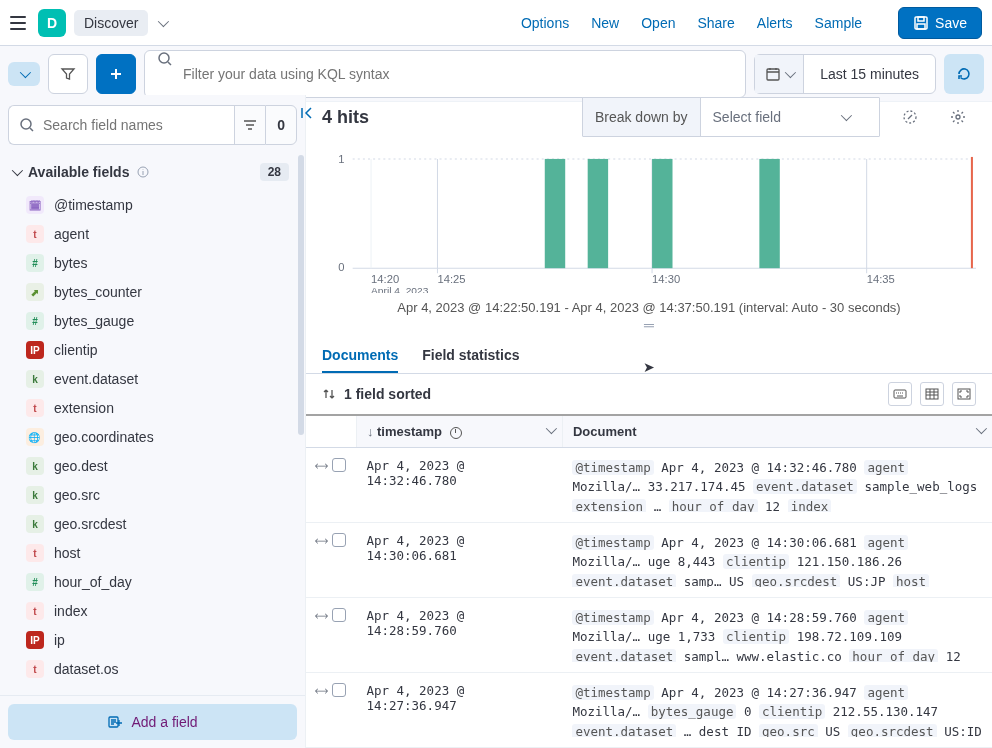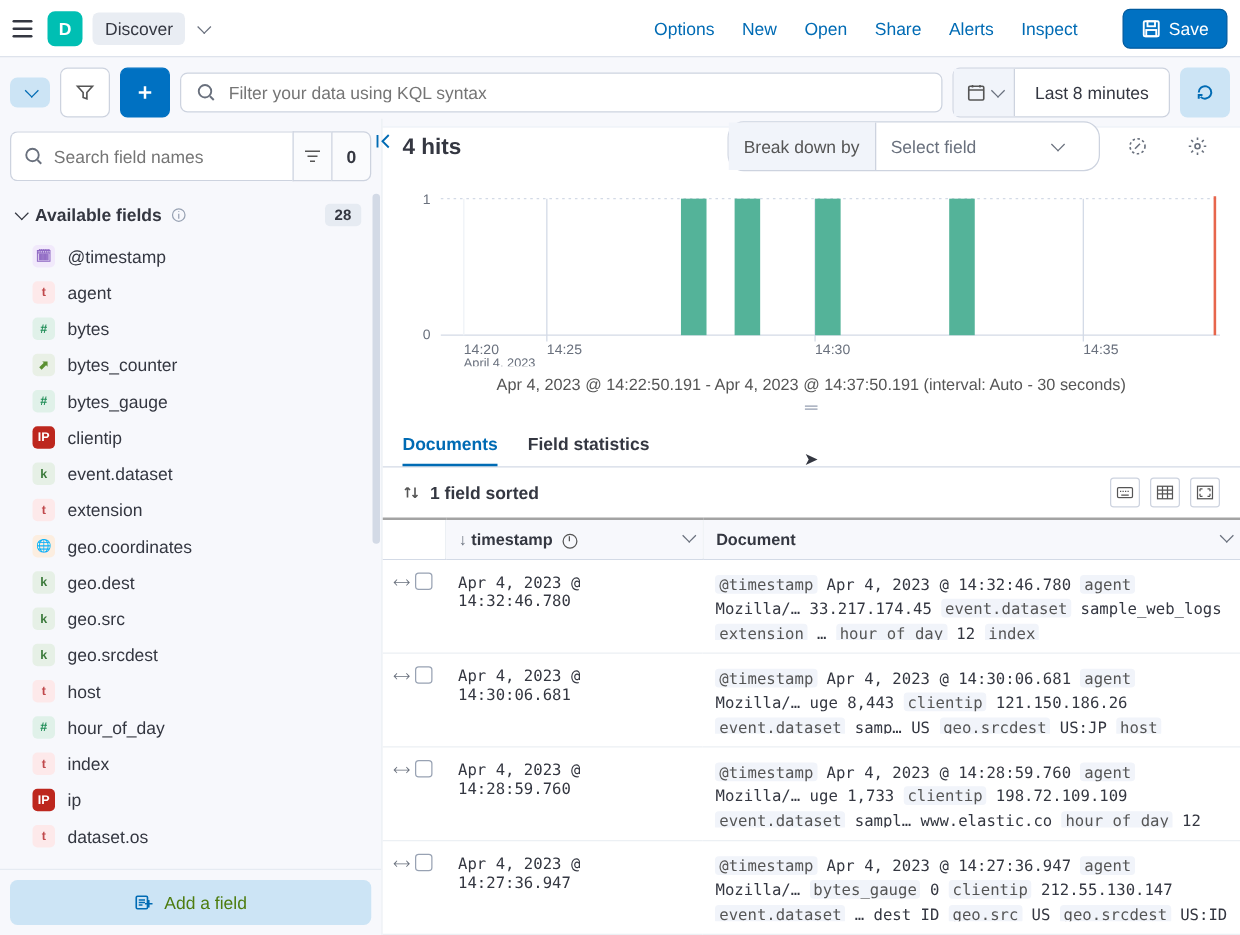--- a/index.html
+++ b/index.html
@@ -14,21 +14,21 @@
     .header-spacer { flex: 1; }
     .header-menu { display: flex; gap: 22px; align-items: center;}
     .header-menu a { color: #006BB4; font-weight: 500; cursor: pointer; }
     .save-btn { background: #0071c2; color: #fff; border-radius: 6px; padding: 7px 14px; display:flex; align-items:center; gap:6px; margin-left: 14px; font-weight: 500; border: 1px solid #005a9e;}
     
     
     .query-row { display: flex; align-items: center; gap: 8px; padding: 12px 8px; background: #f7f8fc; border-bottom: 1px solid #eef2f7; height: 56px; }
     .dataview-btn { background: #cce4f5; color: #006BB4; border-radius: 6px; padding: 8px 12px; display:flex; align-items:center; gap:10px; font-weight: 500; }
     .icon-btn { width:40px; height:40px; border:1px solid #cdd3df; border-radius:6px; display:flex; align-items:center; justify-content:center; background:#fff; cursor:pointer; }
     .icon-btn.blue-fill{ background:#0071c2; border-color:#0071c2;}
-    .kql-input { flex:1; display:flex; align-items:center; gap:10px; border:1px solid #cdd3df; border-radius:6px; padding: 0 12px; height:32px; background:#fff;}
+    .kql-input { flex:1; display:flex; gap:10px; border:1px solid #cdd3df; border-radius:6px; padding: 0 12px; height:48px; background:#fff;}
     .kql-input input { border:none; outline:none; flex:1; font-size:14px;}
     .datepicker { display:flex; align-items:center; border:1px solid #cdd3df; border-radius:6px; height:40px; background:#fff;}
     .datepicker .cal { display:flex; align-items:center; gap:4px; padding:0 10px; border-right:1px solid #cdd3df; height:100%; background:#f1f4fa;}
     .datepicker .range { padding: 0 16px; }
     .refresh-btn { width:40px; height:40px; background:#cce4f5; border-radius:6px; display:flex; align-items:center; justify-content:center; }
     
     
     .main { display:flex; height: calc(748px - 46px - 56px); align-items: flex-end; }
     .sidebar { width:306px; border-right: 1px solid #ecf0f4; background:#f7f8fc; display:flex; flex-direction:column; position:relative; }
     .sb-search-row { padding: 10px 8px; display:flex; gap:0; }
@@ -43,29 +43,29 @@
     .field-item { display:flex; align-items:center; gap:10px; padding: 5px 8px; border-radius:4px; cursor:pointer; margin-bottom:1px;}
     .type-token { width:18px; height:18px; border-radius:4px; font-size:10px; display:flex; align-items:center; justify-content:center; font-weight:700;}
     .t-date{ background:#f1e9fb; color:#8e68c3;}
     .t-text{ background:#fde9ea; color:#c0484b;}
     .t-num{ background:#e0f1e9; color:#1f8d57;}
     .t-ip{ background:#bd271e; color:#fff;}
     .t-key{ background:#e6f0e6; color:#3b7a3b;}
     .t-geo{ background:#fceee0; color:#b37b2f;}
     .t-counter{ background:#e9f0e6; color:#5a9031;}
     .add-field-bar{ padding:8px; border-top:1px solid #e6ebf2; background:#f7f8fc;}
-    .add-field-btn{ width:100%; background:#cce4f5; color:#4d7c0f; border-radius:6px; padding:10px; display:flex; align-items:center; justify-content:center; gap:8px; font-weight:500;}
+    .add-field-btn{ width:100%; background:#cce4f5; color:#701a75; border-radius:6px; padding:10px; display:flex; align-items:center; justify-content:center; gap:8px; font-weight:500;}
     .collapse-handle{ position:absolute; right:-12px; top:8px; width:20px; height:20px;}
     .scrollbar-gutter{ position:absolute; right:1px; top:60px; width:6px; height:280px; background:#d3dae6; border-radius:3px;}
     
     .content { flex:1; display:flex; flex-direction:column; overflow:hidden;}
     .hits-row { display:flex; align-items:center; padding:12px 16px; gap:12px;}
     .hits-count { font-size:18px; font-weight:600;}
     .hits-row .spacer{flex:1;}
-    .breakdown { display:flex; align-items:center; border:1px solid #cdd3df; border-radius:13px; height:40px; background:#fff;}
+    .breakdown { display:flex; align-items:center; border:1px solid #cdd3df; border-radius:1px; height:40px; background:#fff;}
     .breakdown .lbl { padding:0 12px; border-right:1px solid #cdd3df; height:100%; display:flex; align-items:center; background:#f1f4fa; color:#555;}
     .breakdown .select { padding: 0 30px 0 12px; color:#69707d; display:flex; align-items:center; gap:60px;}
     .gear-btn, .chart-opt-btn{ width:36px; height:36px; display:flex; align-items:center; justify-content:center; color:#69707d; cursor:pointer;}
     
     .chart-area { padding: 0 16px; }
     .chart { height: 145px; position:relative; border-bottom:1px dashed transparent;}
     .chart svg{ width:100%; height:100%;}
     .chart-caption { text-align:center; color:#555; font-size:13px; padding: 6px 0 2px 0;}
     .drag-handle { text-align:center; color:#98a2b3; font-size:14px; padding-bottom:4px;}
     
@@ -112,21 +112,21 @@
     <span>Discover</span>
   </div>
   <span class="chev down" style="color:#69707d; margin-left:10px;"></span>
   <div class="header-spacer"></div>
   <div class="header-menu">
     <a>Options</a>
     <a>New</a>
     <a>Open</a>
     <a>Share</a>
     <a>Alerts</a>
-    <a>Inspect</a>
+    <a>Sample</a>
     <div class="save-btn">
       <svg class="icon" viewBox="0 0 16 16" fill="none" stroke="#fff" stroke-width="1.5">
           <rect x="2" y="2" width="12" height="12" rx="1"></rect>
           <rect x="5" y="2" width="6" height="4"></rect>
           <rect x="4" y="9" width="8" height="5"></rect>
         </svg>
       <span>Save</span>
     </div>
   </div>
 </div>
@@ -153,21 +153,21 @@
     <input type="text" placeholder="Filter your data using KQL syntax" style="">
   </div>
   <div class="datepicker">
     <div class="cal">
       <svg class="icon" viewBox="0 0 16 16" fill="none" stroke="#555" stroke-width="1.3">
           <rect x="2" y="3" width="12" height="11" rx="1"></rect>
           <path d="M2 6h12M5 2v2M11 2v2"></path>
         </svg>
       <span class="chev down" style="color:#69707d;"></span>
     </div>
-    <div class="range">Last 8 minutes</div>
+    <div class="range">Last 15 minutes</div>
   </div>
   <div class="refresh-btn">
     <svg class="icon" viewBox="0 0 16 16" fill="none" stroke="#006BB4" stroke-width="1.6">
         <path d="M3 8a5 5 0 1 1 1.5 3.5M3 13v-3h3"></path>
       </svg>
   </div>
 </div>
 
 <div class="main">
 

